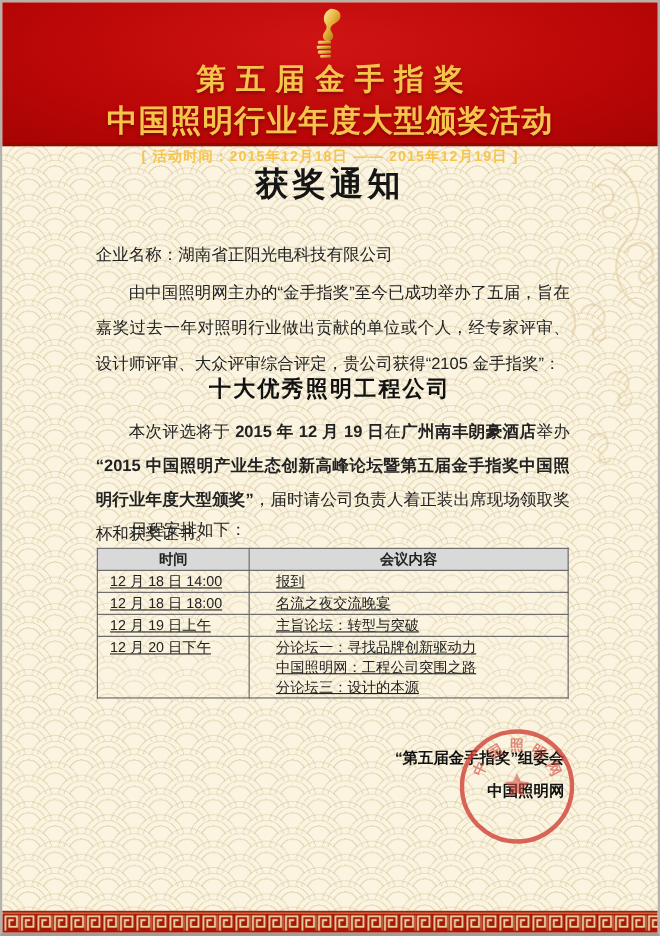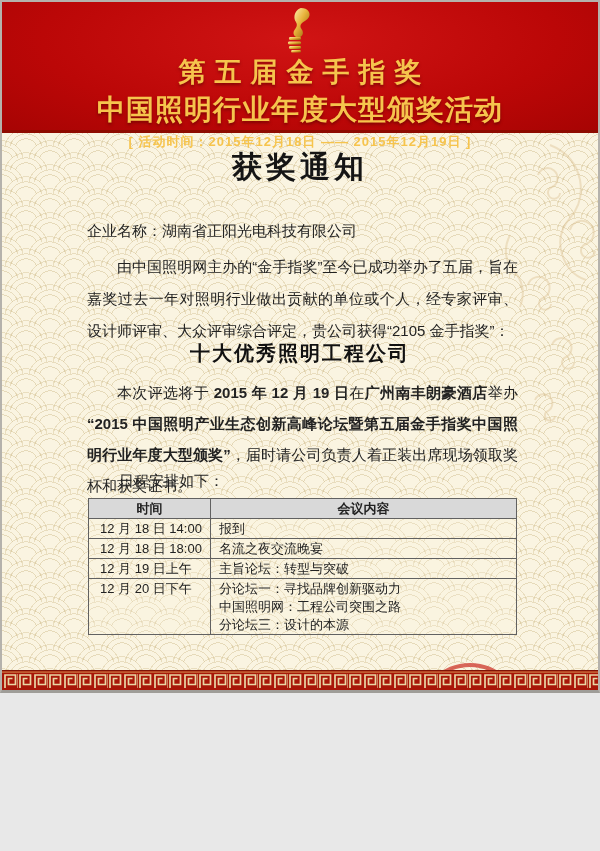--- a/index.html
+++ b/index.html
@@ -1,20 +1,20 @@
 <!DOCTYPE html>
 <html><head>
 <meta charset="utf-8">
 <style>
   * { margin:0; padding:0; box-sizing:border-box; }
   html,body { background:#e8e8e8; }
   body { font-family:"Liberation Sans","DejaVu Sans",sans-serif; }
 
   .page {
-    position:relative; width:600px; height:693px; overflow:hidden;
+    position:relative; width:600px; height:851px; overflow:hidden;
     border:2px solid #b5b2ac; border-bottom:3px solid #9f9d98;
     background-color:#faf4e1;
     background-image:
       radial-gradient(circle at 50% 118%, rgba(0,0,0,0) 0 11px, rgba(205,185,135,.45) 11px 12px,
         rgba(0,0,0,0) 12px 16px, rgba(205,185,135,.40) 16px 17px,
         rgba(0,0,0,0) 17px 21px, rgba(205,185,135,.38) 21px 22px, rgba(0,0,0,0) 22px),
       radial-gradient(circle at 50% 118%, rgba(0,0,0,0) 0 11px, rgba(205,185,135,.45) 11px 12px,
         rgba(0,0,0,0) 12px 16px, rgba(205,185,135,.40) 16px 17px,
         rgba(0,0,0,0) 17px 21px, rgba(205,185,135,.38) 21px 22px, rgba(0,0,0,0) 22px);
     background-size:48px 24px, 48px 24px;
@@ -50,21 +50,21 @@
   .award-title { position:absolute; top:338px; left:0; width:100%; text-align:center;
     font-size:20px; font-weight:bold; letter-spacing:2px; color:#111; z-index:3; }
   .sched-intro { position:absolute; top:470px; left:117px; font-size:15px; color:#222; z-index:3; }
 
   
   table.sched { position:absolute; top:496px; left:86px; width:429px;
     border-collapse:collapse; font-size:13px; color:#222; z-index:3; }
   table.sched th, table.sched td { border:1px solid #616161; }
   table.sched th { background:#d9d9d9; font-weight:bold; text-align:center;
     padding:2px 12px; line-height:15px; }
-  table.sched td { padding:2px 8px; line-height:15px; vertical-align:top; background:rgba(250,244,225,.25); }
+  table.sched td { padding:2px 24px; line-height:15px; vertical-align:top; background:rgba(250,244,225,.25);text-decoration:underline; }
   table.sched td.time { padding-left:11px; white-space:nowrap; }
   table.sched col.c-time { width:96px; }
   table.sched .cell-line { display:block; line-height:15px; padding:0; margin:0 0 3px 0; }
   table.sched .cell-line:last-child { margin-bottom:0; }
 
   
   .footer { position:absolute; top:679px; right:85px; text-align:right;
     font-size:14px; font-weight:bold; color:#111; z-index:4; }
   .footer .line { display:block; margin-bottom:14px; line-height:16px; }
   .footer .line3 { margin-right:3px; }

